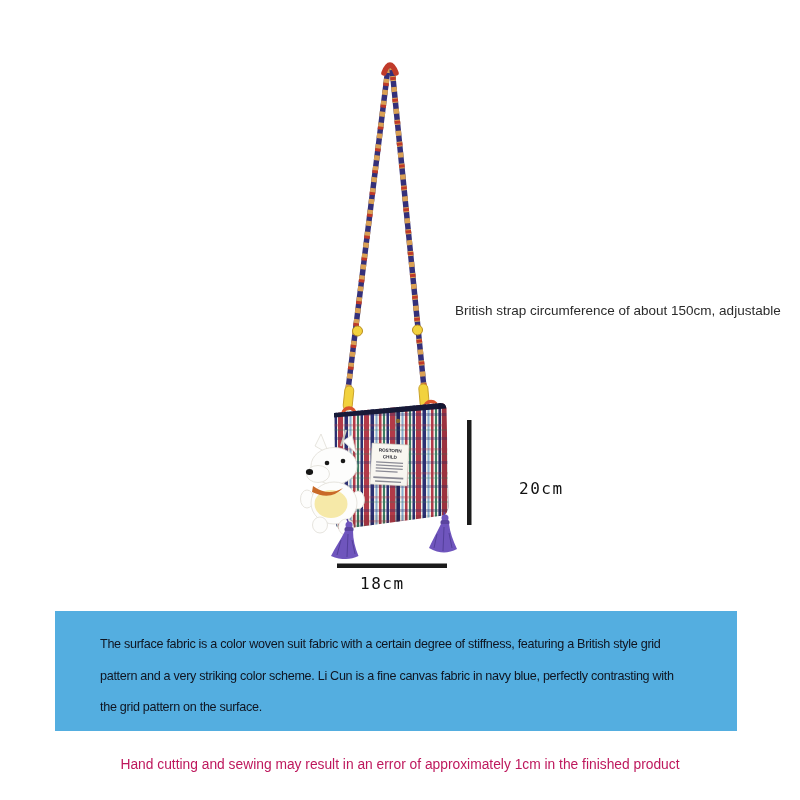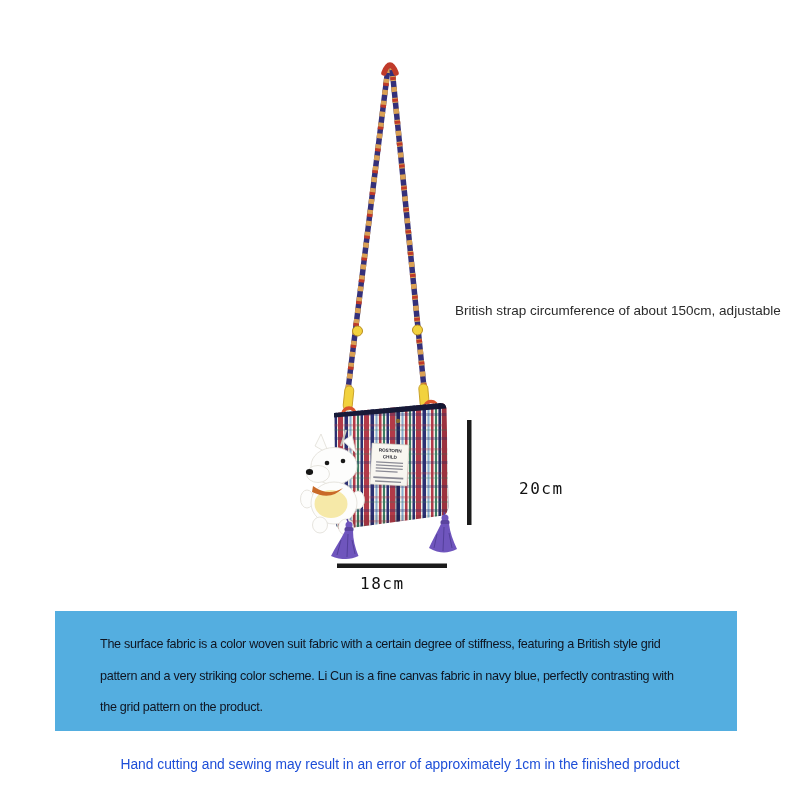--- a/index.html
+++ b/index.html
@@ -48,21 +48,21 @@
     background:var(--box-blue,#54aee0);
     box-sizing:border-box;
     padding:12px 0 0 45px;
   }
   #desc-box .line{
     font-size:12.6px;line-height:20.6px;letter-spacing:-0.3px;
     color:#0f1420;white-space:nowrap;margin-top:11px;
   }
   #footer-note{
     left:0;top:757px;width:800px;text-align:center;
-    font-size:13.8px;color:#1d4ed8;
+    font-size:13.8px;color:#be185d;
   }
 </style>
 </head>
 <body>
 
 <svg id="scene" viewBox="0 0 800 800" width="800" height="800" aria-hidden="true">
   <defs>
     <clipPath id="bagClip">
       <path d="M 334 413 L 441 403 Q 446 403 446.5 409 L 448.5 506 Q 448.5 513 443 515.5 L 343 529 Q 336.5 530.5 336 523.5 Z"></path>
     </clipPath>
@@ -163,16 +163,16 @@
 
 <div class="abs note" style="left:455px;top:303px;">British strap circumference of about 150cm, adjustable</div>
 
 <div class="abs measure-label" style="left:479px;top:479px;margin-left:40px;">20cm</div>
 
 <div class="abs measure-label" style="left:360px;top:574px;width:64px;">18cm</div>
 
 <div class="abs" id="desc-box">
   <div class="line">The surface fabric is a color woven suit fabric with a certain degree of stiffness, featuring a British style grid</div>
   <div class="line">pattern and a very striking color scheme. Li Cun is a fine canvas fabric in navy blue, perfectly contrasting with</div>
-  <div class="line">the grid pattern on the product.</div>
+  <div class="line">the grid pattern on the surface.</div>
 </div>
 
 <div class="abs" id="footer-note">Hand cutting and sewing may result in an error of approximately 1cm in the finished product</div>
 
 </body></html>

